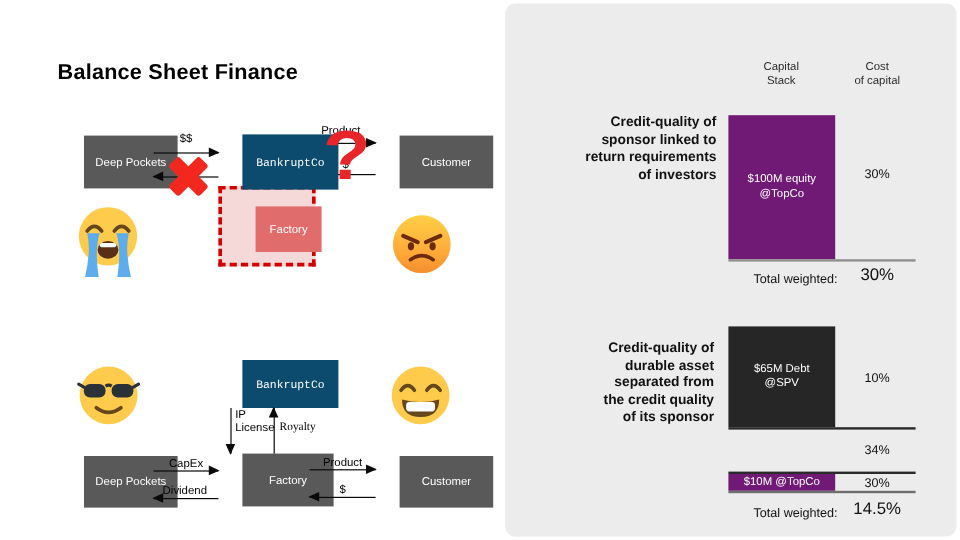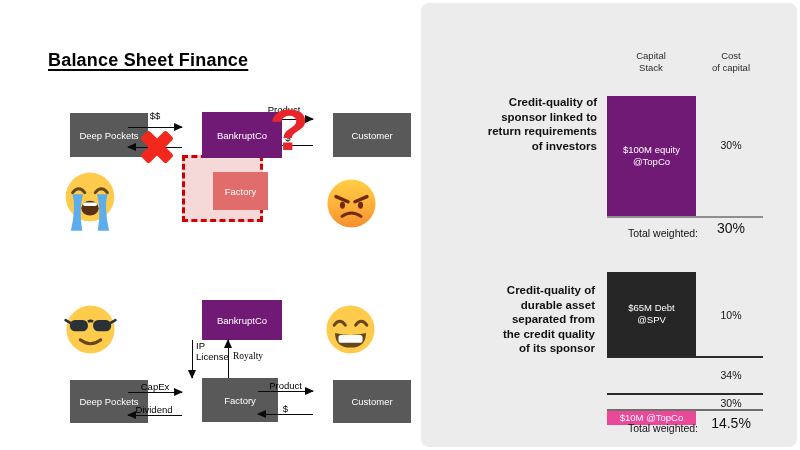--- a/index.html
+++ b/index.html
@@ -1,25 +1,25 @@
 <!DOCTYPE html>
 <html><head>
 <meta charset="utf-8">
 <style>
   html,body{margin:0;padding:0;background:#fff;}
   .stage{position:relative;width:800px;height:450px;background:#ffffff;
          font-family:"Liberation Sans",sans-serif;overflow:hidden;color:#000;}
   
   .heading{position:absolute;font-size:18px;font-weight:bold;color:#000;
-           text-decoration:underline;text-decoration-thickness:2px;text-underline-offset:3px;
+           text-decoration-thickness:2px;text-underline-offset:3px;
            letter-spacing:.2px;}
   
   .box{position:absolute;display:flex;align-items:center;justify-content:center;
        background:#595959;color:#fff;font-size:9.5px;text-align:center;line-height:11px;margin-left:20px;}
-  .box.red{background:#701a75;}
+  .box.red{background:#0c4a6e;font-family:Liberation Mono, monospace;}
   .box.pink{background:#E06C6C;}
   .dashed{position:absolute;background:#F5D8D8;border:3px dashed #D40000;box-sizing:border-box;z-index:1;}
   
   .lbl{position:absolute;font-size:9.5px;color:#000;white-space:pre-line;line-height:11px;}
   .lbl.c{text-align:center;}
   
   .arr{position:absolute;height:0;border-top:1.6px solid #0a0a0a;}
   .arr::after{content:"";position:absolute;top:-5.3px;width:0;height:0;
               border-top:4.6px solid transparent;border-bottom:4.6px solid transparent;}
   .arr.r::after{right:-1px;border-left:9px solid #0a0a0a;}
@@ -166,21 +166,21 @@
 
     <div class="desc" style="left:4px;width:170px;top:280px;">Credit-quality of
 durable asset
 separated from
 the credit quality
 of its sponsor</div>
     <div class="seg" style="top:269px;height:84px;background:#262626;">$65M Debt
 @SPV</div>
     <div class="rule" style="top:353px;"></div>
     <div class="rule" style="top:390px;"></div>
-    <div class="seg" style="top:408px;height:14px;background:#ec4899;">$10M @TopCo</div>
+    <div class="seg" style="top:392px;height:14px;background:#701a75;">$10M @TopCo</div>
     <div class="rule" style="top:406px;background:#6e6e6e;"></div>
     <div class="cost" style="top:306px;">10%</div>
     <div class="cost" style="top:366px;">34%</div>
     <div class="cost" style="top:394px;">30%</div>
     <div class="totlbl" style="top:419px;">Total weighted:</div>
     <div class="totval" style="left:272px;width:76px;top:412px;">14.5%</div>
   </div>
 
 </div>
 

